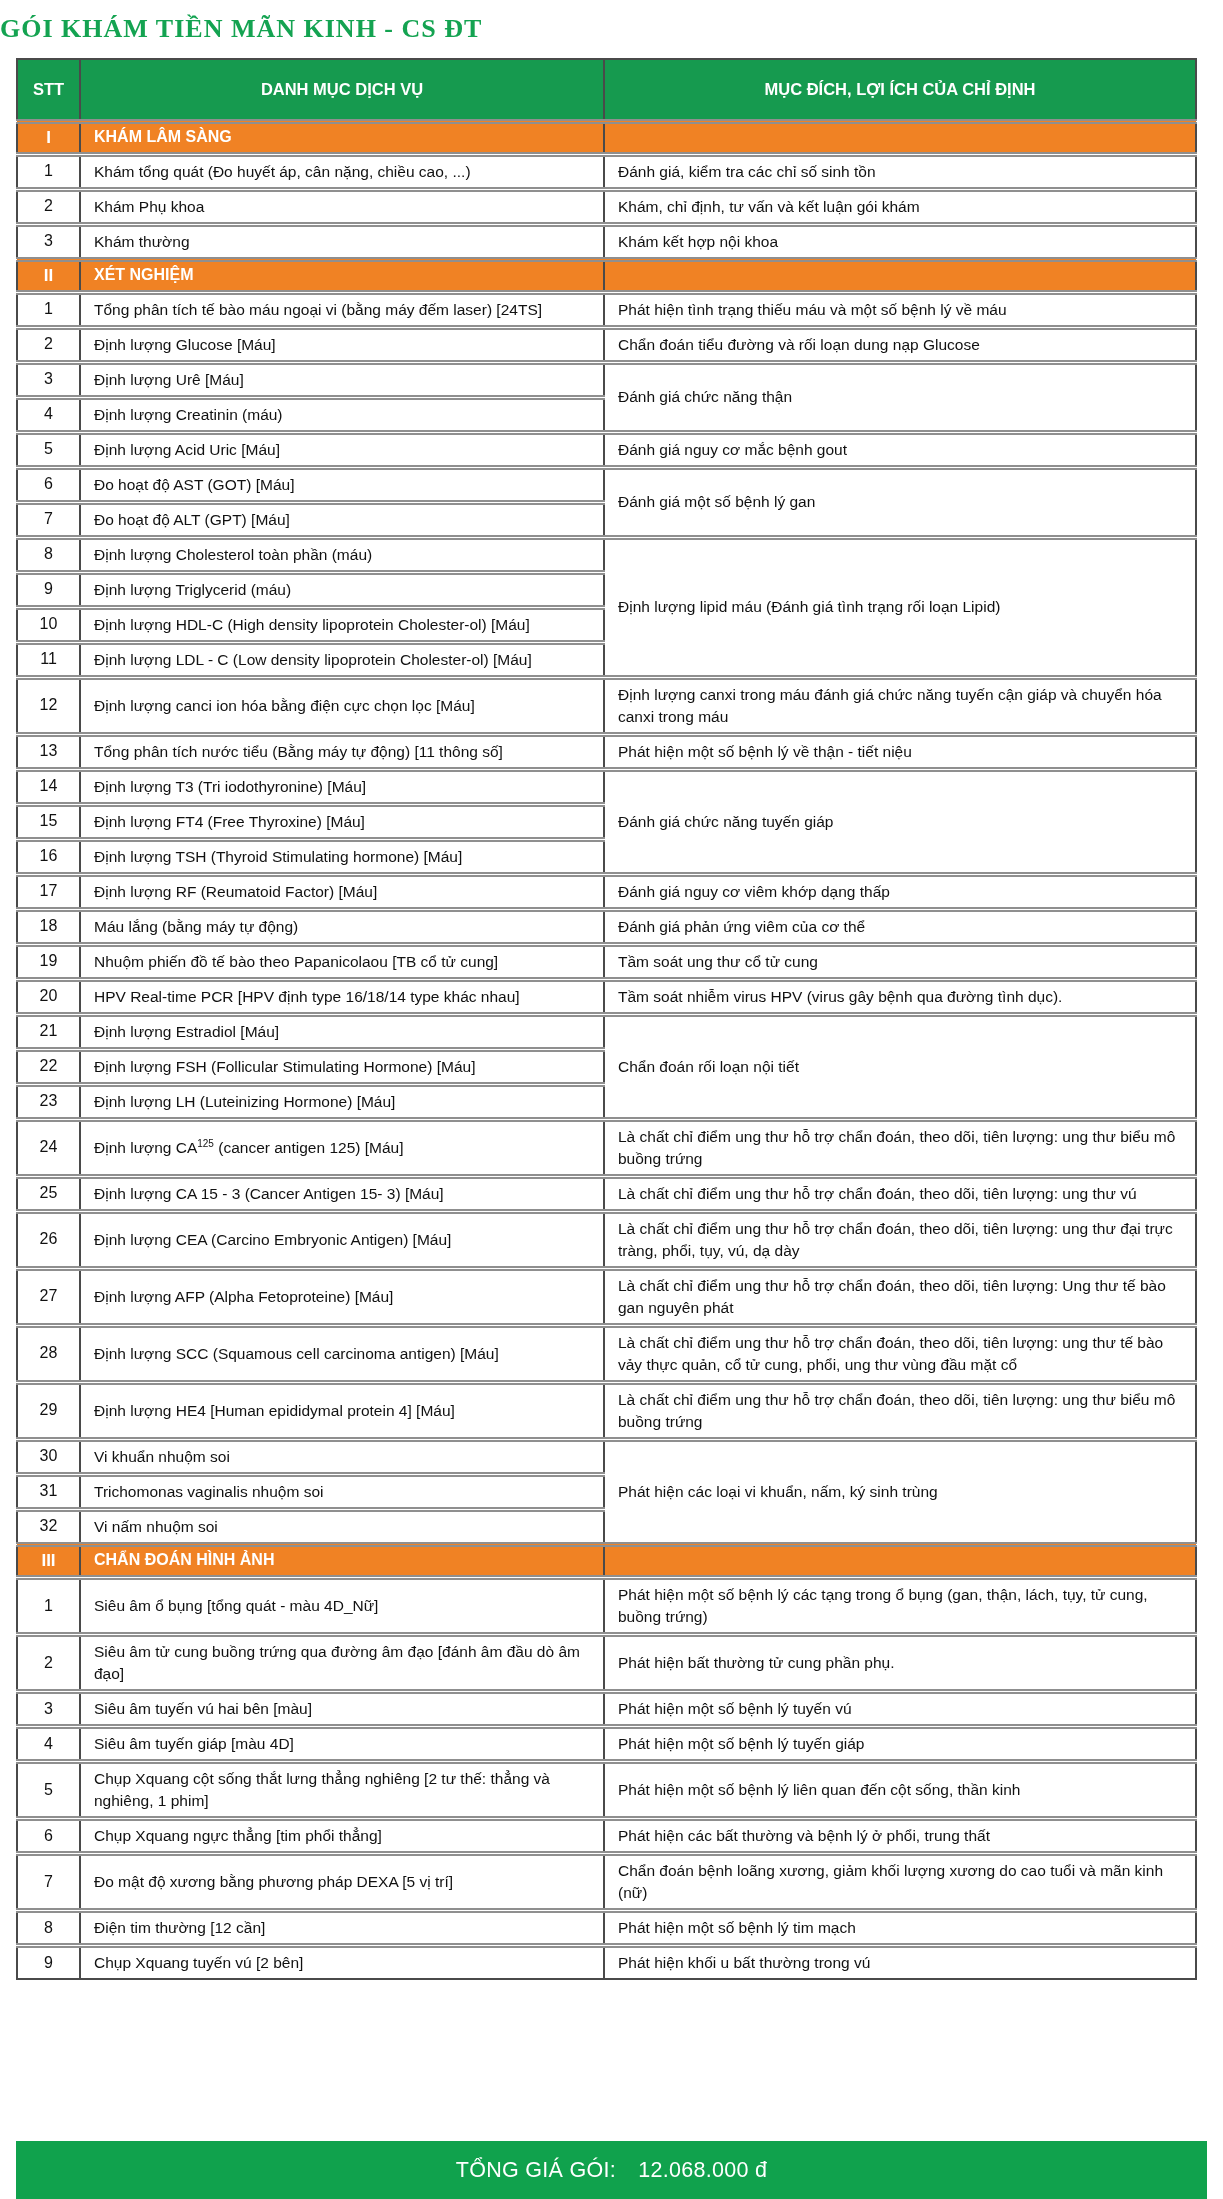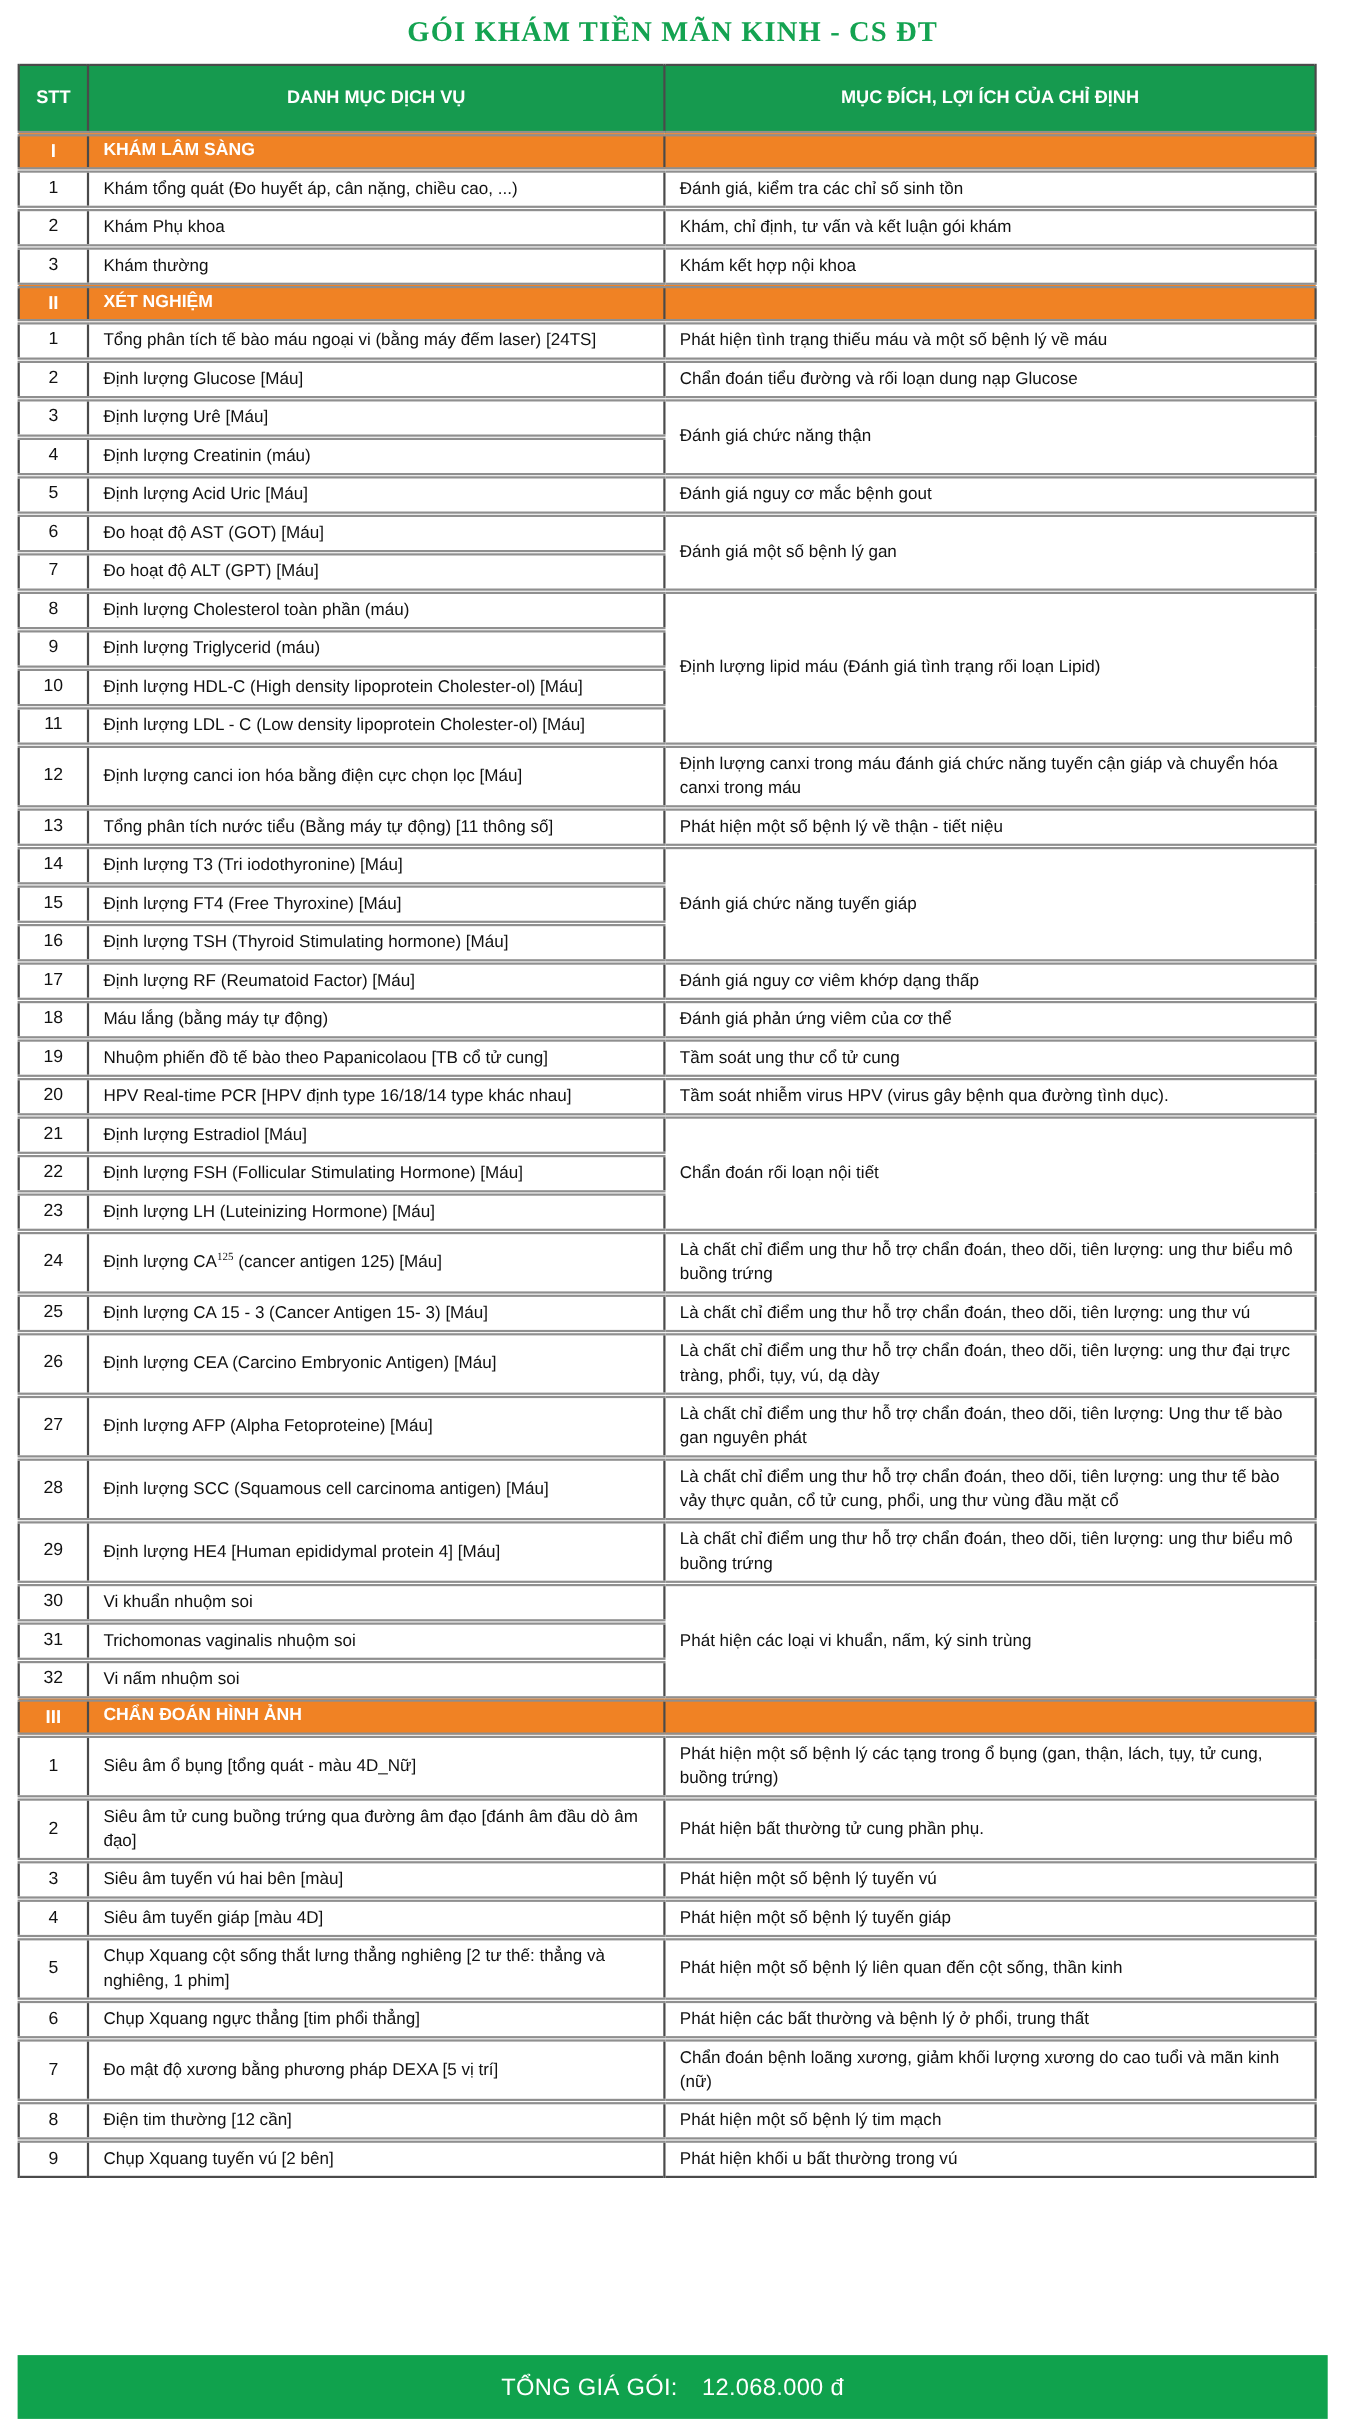--- a/index.html
+++ b/index.html
@@ -11,21 +11,21 @@
     --hline:#8f8f8f;
   }
   *{box-sizing:border-box;}
   html,body{margin:0;padding:0;}
   body{
     width:1223px;height:2199px;background:#ffffff;
     font-family:"Liberation Sans", sans-serif;color:#111;
     display:flex;flex-direction:column;overflow:hidden;
   }
   .page-title{
-    margin:14px 0 14px 0;text-align:center;
+    margin:14px 0 14px 0;
     font-family:"Liberation Serif", serif;
     font-weight:bold;font-size:26px;letter-spacing:1px;
     color:var(--title-green);
   }
   table.pkg{
     border-collapse:collapse;table-layout:fixed;
     margin-left:16px;width:1179px;
     border:2px solid var(--vline);
   }
   th{
@@ -41,21 +41,21 @@
     padding:3px 8px;background:#fff;
   }
   td.c-num{text-align:center;font-size:16px;padding:3px 2px;}
   td.c-svc{padding:4px 10px 4px 13px;}
   td.c-pur{padding:4px 10px 4px 13px;}
   tr.section-row td{
     background:var(--orange);color:#fff;font-weight:bold;
     font-size:16px;height:33px;padding-top:2px;padding-bottom:2px;
   }
   tr.section-row td.c-num{font-size:17px;}
-  sup{font-size:10px;line-height:0;font-family:Liberation Serif, serif;}
+  sup{font-size:10px;line-height:0;}
   .grand-total{
     margin-top:auto;margin-left:16px;width:1191px;height:58px;
     background:var(--footer-green);color:#fff;
     display:flex;align-items:center;justify-content:center;gap:22px;
     font-weight:normal;font-size:21.5px;letter-spacing:0.3px;
   }
 </style>
 </head>
 <body>
 

